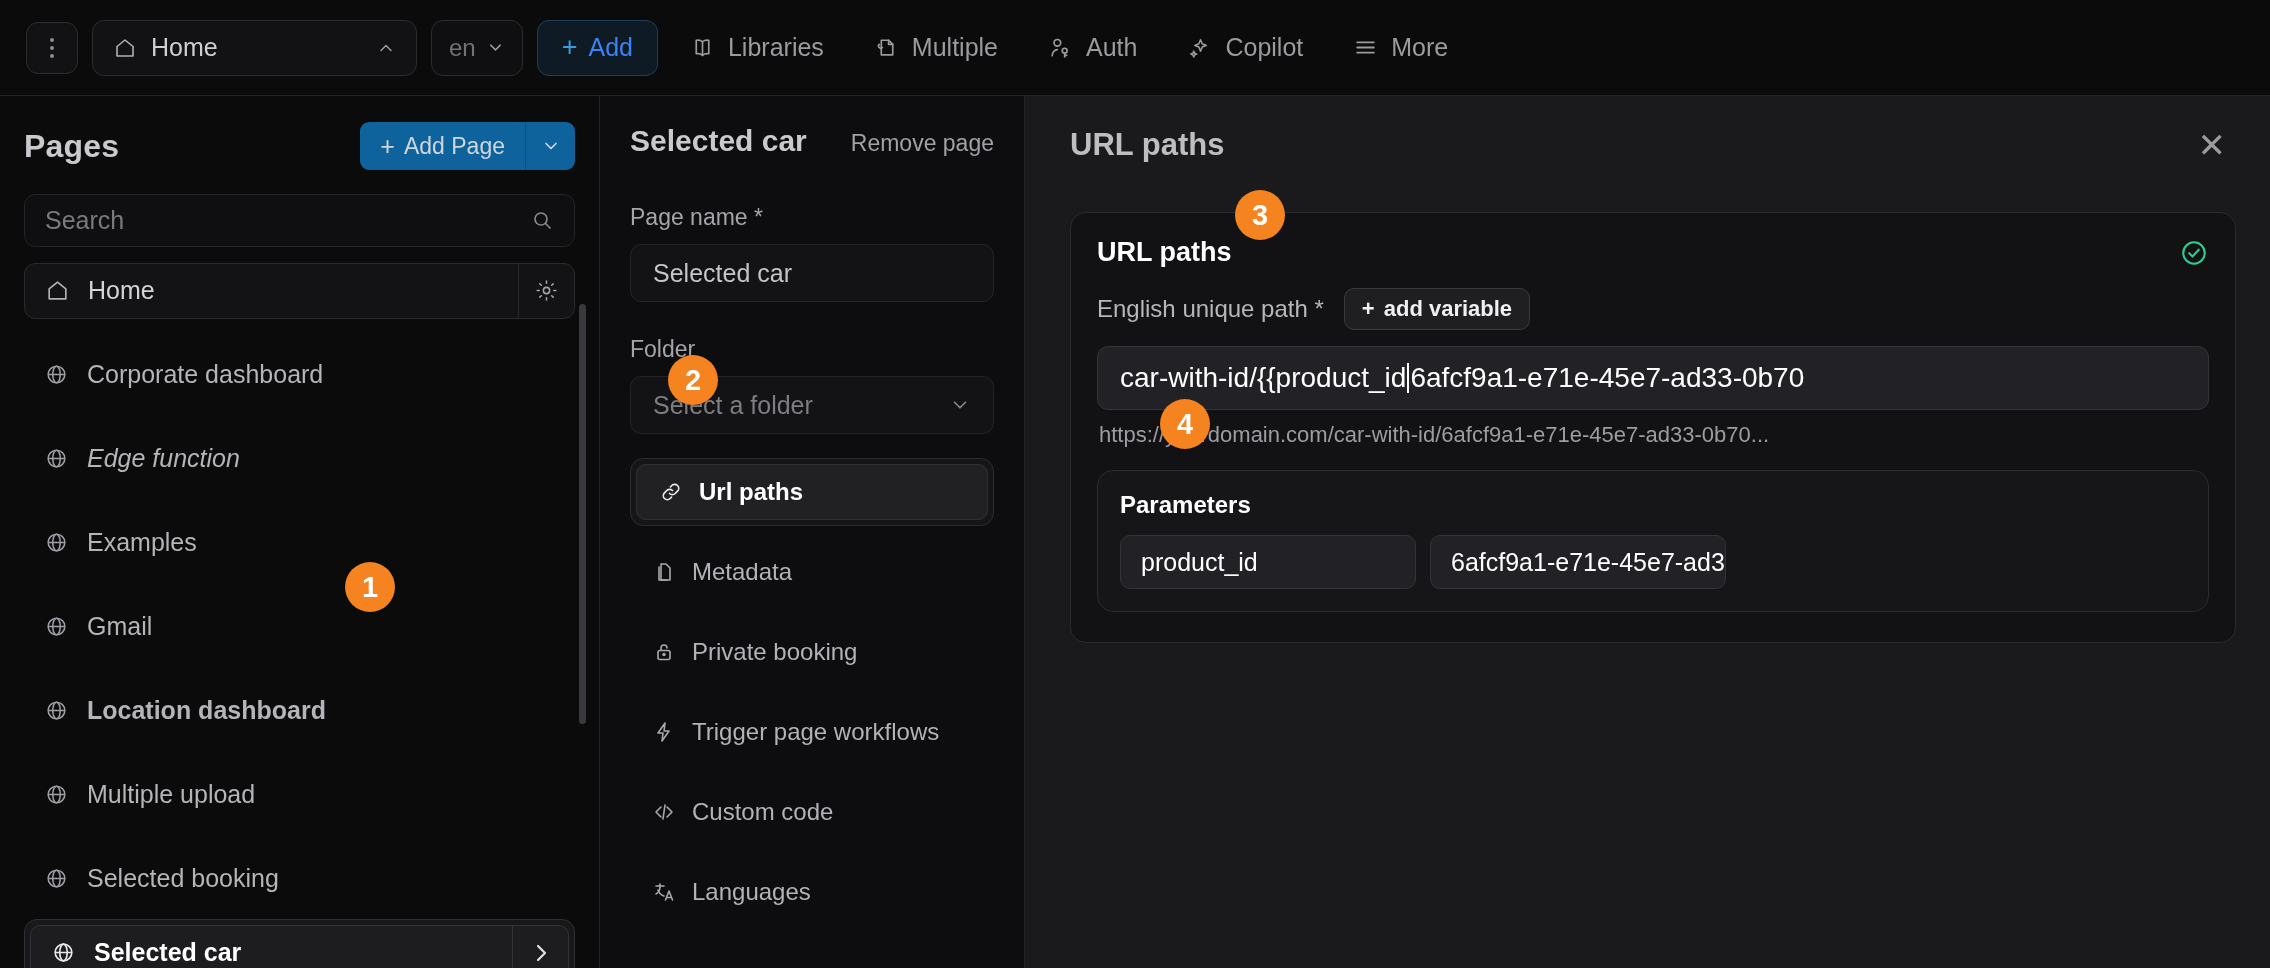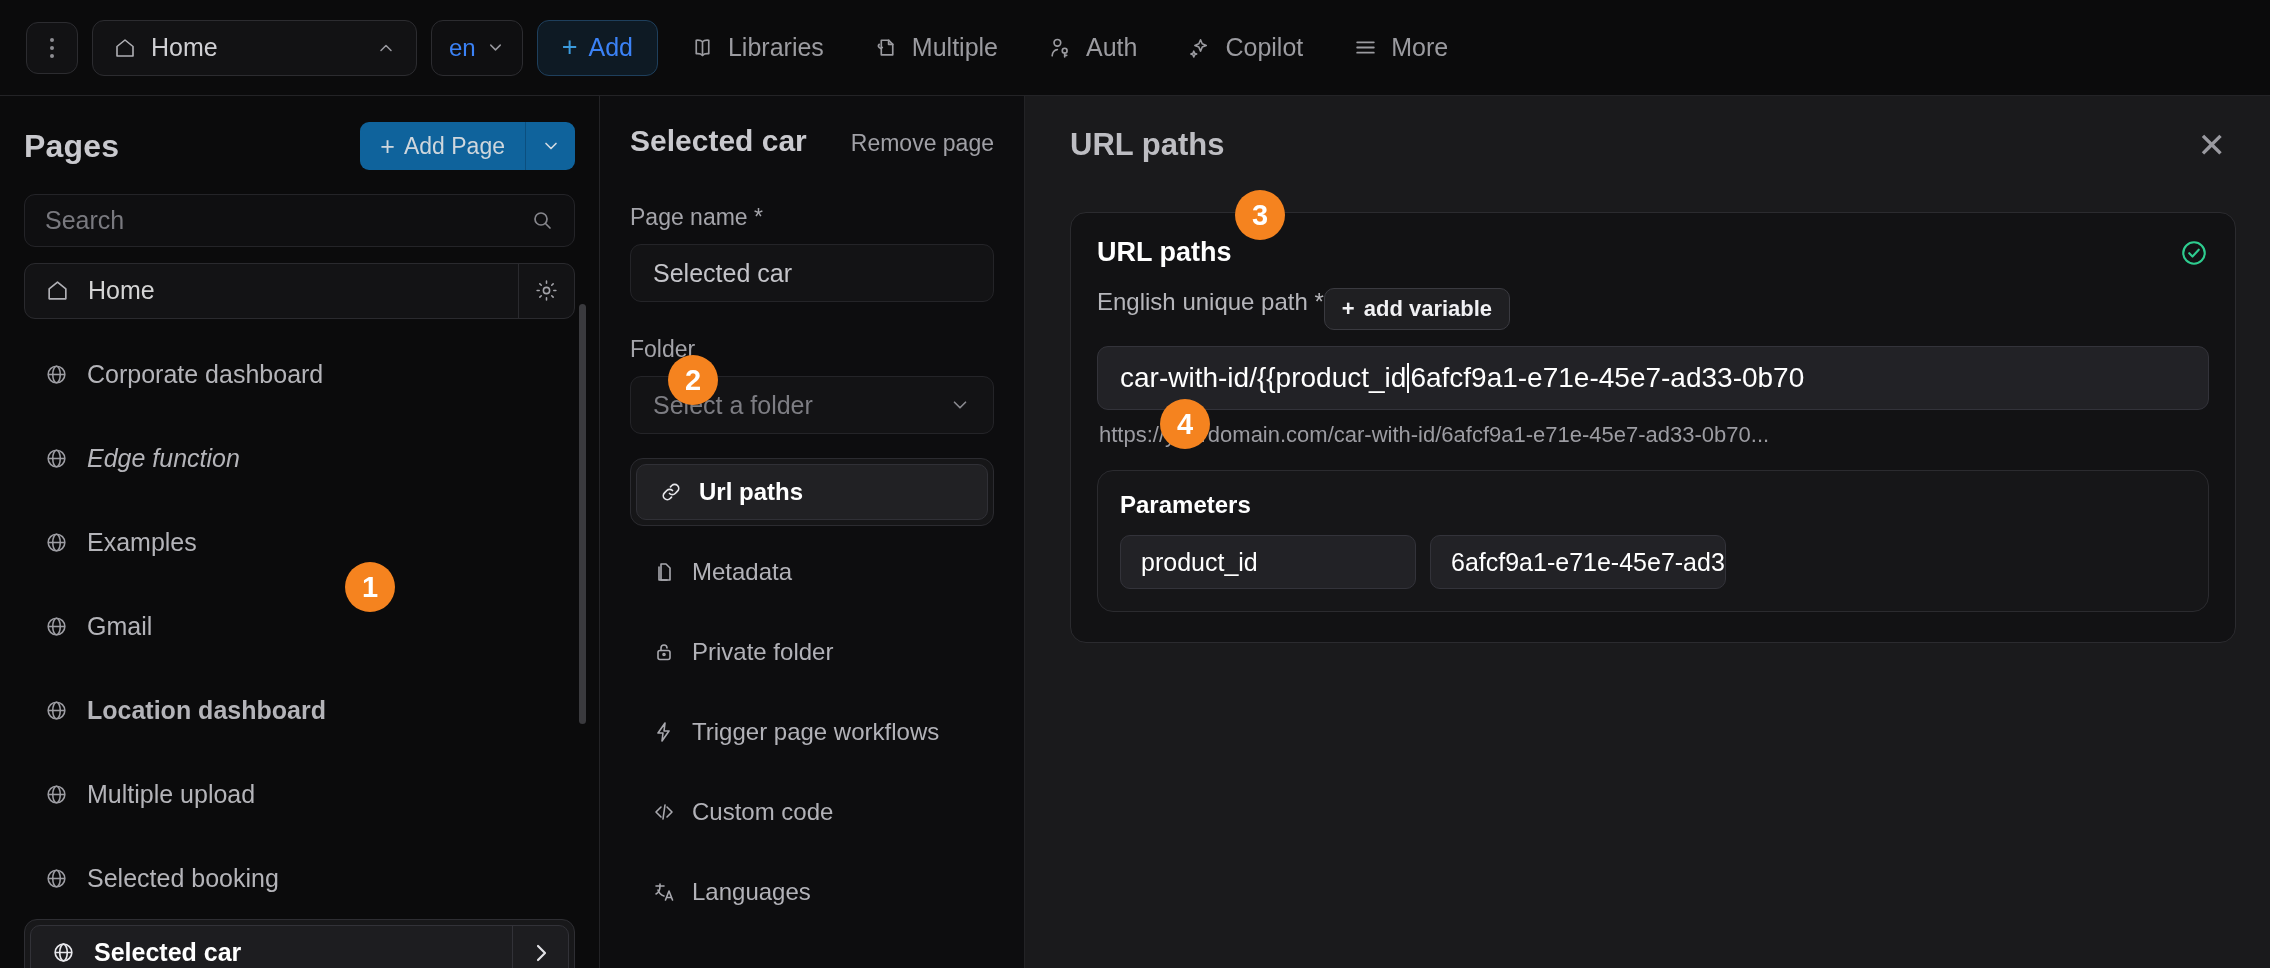--- a/index.html
+++ b/index.html
@@ -32,21 +32,21 @@
     height: 56px; min-width: 325px; border: 1px solid #2c2c30; border-radius: 12px;
     background: #121214; display: flex; align-items: center; padding: 0 20px;
     gap: 14px; justify-content: space-between;
   }
   .tb-home-left { display: flex; align-items: center; gap: 14px; }
   .tb-home-label { font-size: 25px; color: #cfcfd3; }
   .tb-lang {
     height: 56px; border: 1px solid #2c2c30; border-radius: 12px; background: #0f0f11;
     display: flex; align-items: center; gap: 10px; padding: 0 17px;
   }
-  .tb-lang-label { font-size: 24px; color: #3b82f6; }
+  .tb-lang-label { font-size: 24px; color: #737373; }
   .tb-add {
     height: 56px; border: 1px solid #1e3f5c; border-radius: 12px; background: #0e1a24;
     display: flex; align-items: center; gap: 11px; padding: 0 24px;
   }
   .tb-add .plus { color: #3b9bdd; font-size: 27px; line-height: 1; font-weight: 400; }
   .tb-add-label { font-size: 25px; color: #3b82f6; }
 
   .tb-item {
     height: 56px; display: flex; align-items: center; gap: 13px; padding: 0 18px;
     font-size: 25px; color: #9b9ba0; border-radius: 10px;
@@ -144,21 +144,21 @@
   .rp-head { display: flex; align-items: center; justify-content: space-between; margin-bottom: 46px; }
   .rp-title { font-size: 31px; font-weight: 600; color: #bdbdc2; }
   .rp-close { font-size: 34px; color: #9a9aa0; line-height: 1; padding: 4px 10px; }
 
   .rp-card {
     border: 1px solid #2b2b2f; border-radius: 16px; background: #121214;
     padding: 24px 26px 30px 26px;
   }
   .rp-card-head { display: flex; align-items: center; justify-content: space-between; margin-bottom: 20px; }
   .rp-card-title { font-size: 27px; font-weight: 700; color: #ffffff; }
-  .rp-sub { display: flex; align-items: flex-start; margin-bottom: 16px; }
+  .rp-sub { display: flex; align-items: center; gap: 20px; margin-bottom: 16px; }
   .rp-sub-label { font-size: 24px; color: #b6b6bb; }
   .rp-addvar {
     height: 42px; border: 1px solid #3a3a40; border-radius: 10px; background: #1f1f22;
     display: flex; align-items: center; gap: 9px; padding: 0 17px; font-size: 22px;
     color: #f0f0f3; font-weight: 600;
   }
   .rp-urlinput {
     height: 64px; border: 1px solid #33333a; border-radius: 11px; background: #222226;
     display: flex; align-items: center; padding: 0 22px; font-size: 28px; color: #ffffff;
     margin-bottom: 12px; overflow: hidden; white-space: nowrap;
@@ -486,21 +486,21 @@
         </div>
 
         <div class="mid-nav-item" style="margin-bottom:28px;">
           <span class="icon">
             <svg width="24" height="24" viewBox="0 0 24 24" fill="none" stroke="#a8a8ae" stroke-width="1.6" stroke-linecap="round" stroke-linejoin="round">
                 <rect x="6" y="10.5" width="12" height="9" rx="2"></rect>
                 <path d="M9 10.5V8a3 3 0 0 1 6 0"></path>
                 <circle cx="12" cy="14.5" r="1"></circle>
               </svg>
           </span>
-          <span>Private folder</span>
+          <span>Private booking</span>
         </div>
 
         <div class="mid-nav-item" style="margin-bottom:28px;">
           <span class="icon">
             <svg width="24" height="24" viewBox="0 0 24 24" fill="none" stroke="#a8a8ae" stroke-width="1.6" stroke-linecap="round" stroke-linejoin="round">
                 <path d="M13 3 6 13h5l-1 8 7-10h-5z"></path>
               </svg>
           </span>
           <span>Trigger page workflows</span>
         </div>

